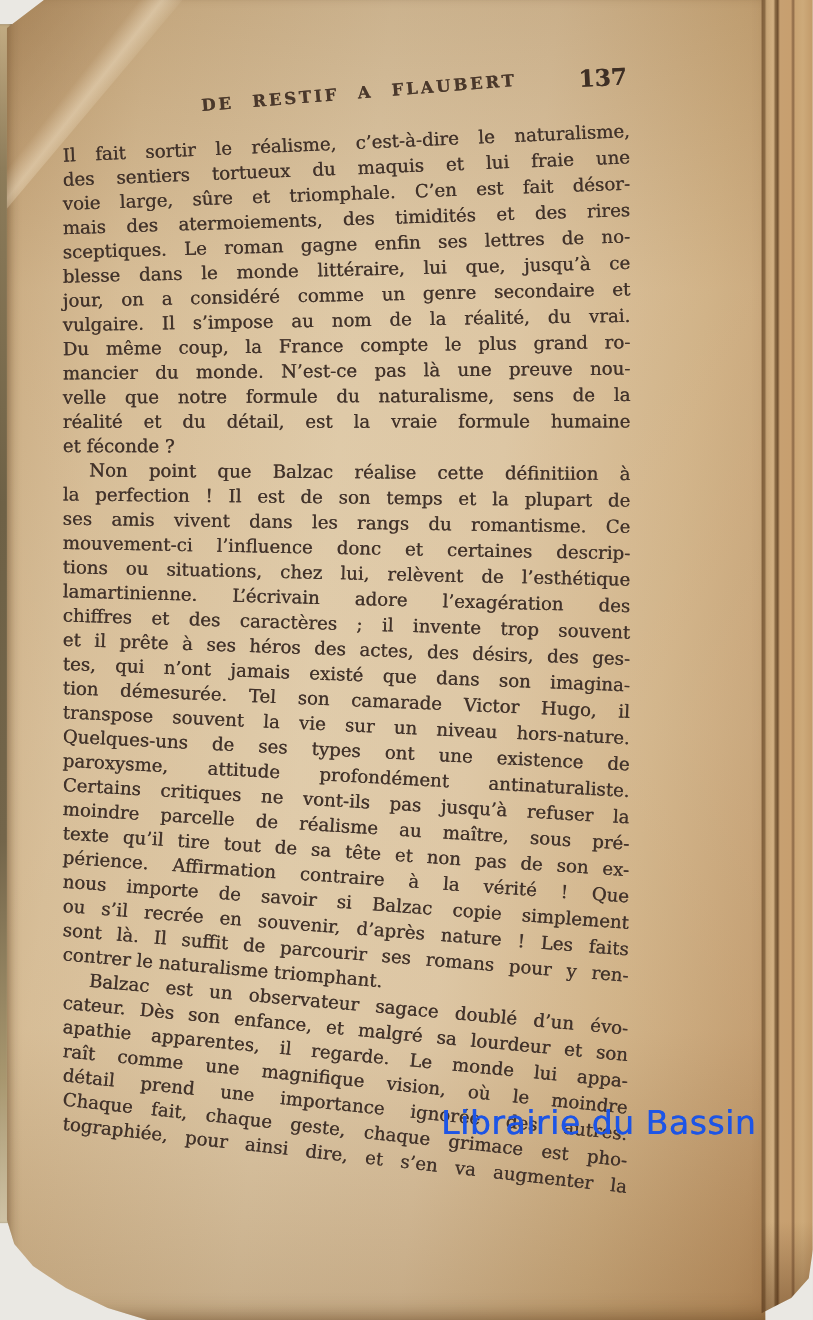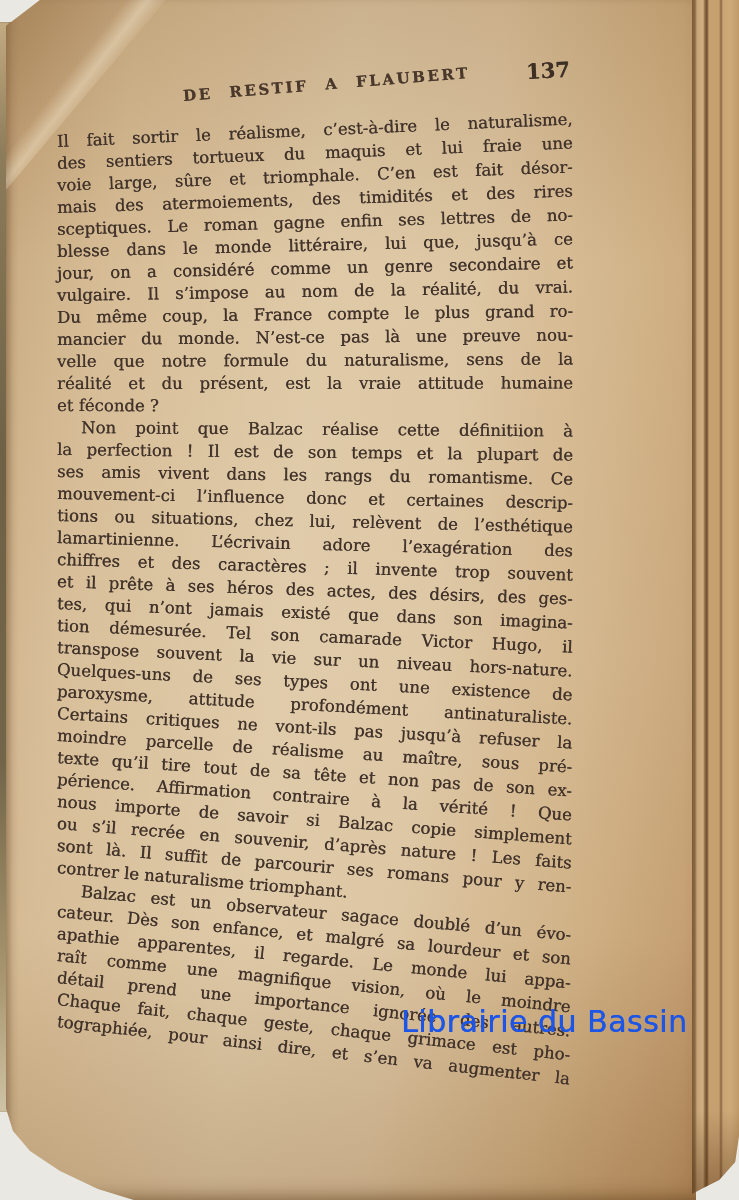--- a/index.html
+++ b/index.html
@@ -94,21 +94,21 @@
       <div class="line" style="top: 22px; transform: rotate(-2.28deg);">des sentiers tortueux du maquis et lui fraie une</div>
       <div class="line" style="top: 44px; transform: rotate(-2.06deg);">voie large, sûre et triomphale. C’en est fait désor-</div>
       <div class="line" style="top: 66px; transform: rotate(-1.83deg);">mais des atermoiements, des timidités et des rires</div>
       <div class="line" style="top: 88px; transform: rotate(-1.61deg);">sceptiques. Le roman gagne enfin ses lettres de no-</div>
       <div class="line" style="top: 110px; transform: rotate(-1.39deg);">blesse dans le monde littéraire, lui que, jusqu’à ce</div>
       <div class="line" style="top: 132px; transform: rotate(-1.17deg);">jour, on a considéré comme un genre secondaire et</div>
       <div class="line" style="top: 154px; transform: rotate(-0.94deg);">vulgaire. Il s’impose au nom de la réalité, du vrai.</div>
       <div class="line" style="top: 176px; transform: rotate(-0.72deg);">Du même coup, la France compte le plus grand ro-</div>
       <div class="line" style="top: 198px; transform: rotate(-0.5deg);">mancier du monde. N’est-ce pas là une preuve nou-</div>
       <div class="line" style="top: 220px; transform: rotate(-0.27deg);">velle que notre formule du naturalisme, sens de la</div>
-      <div class="line" style="top: 242px; transform: rotate(-0.05deg);">réalité et du présent, est la vraie attitude humaine</div>
+      <div class="line" style="top: 242px; transform: rotate(-0.05deg);">réalité et du détail, est la vraie formule humaine</div>
       <div class="line" style="top: 264px; transform: rotate(0.17deg); text-align-last: left;">et féconde ?</div>
       <div class="line" style="top: 286px; transform: rotate(0.39deg); text-indent: 24px;">Non point que Balzac réalise cette définitiion à</div>
       <div class="line" style="top: 308px; transform: rotate(0.62deg);">la perfection ! Il est de son temps et la plupart de</div>
       <div class="line" style="top: 330px; transform: rotate(0.84deg);">ses amis vivent dans les rangs du romantisme. Ce</div>
       <div class="line" style="top: 352px; transform: rotate(1.06deg);">mouvement-ci l’influence donc et certaines descrip-</div>
       <div class="line" style="top: 374px; transform: rotate(1.28deg);">tions ou situations, chez lui, relèvent de l’esthétique</div>
       <div class="line" style="top: 396px; transform: rotate(1.5deg);">lamartinienne. L’écrivain adore l’exagération des</div>
       <div class="line" style="top: 418px; transform: rotate(1.73deg);">chiffres et des caractères ; il invente trop souvent</div>
       <div class="line" style="top: 440px; transform: rotate(1.95deg);">et il prête à ses héros des actes, des désirs, des ges-</div>
       <div class="line" style="top: 462px; transform: rotate(2.17deg);">tes, qui n’ont jamais existé que dans son imagina-</div>

